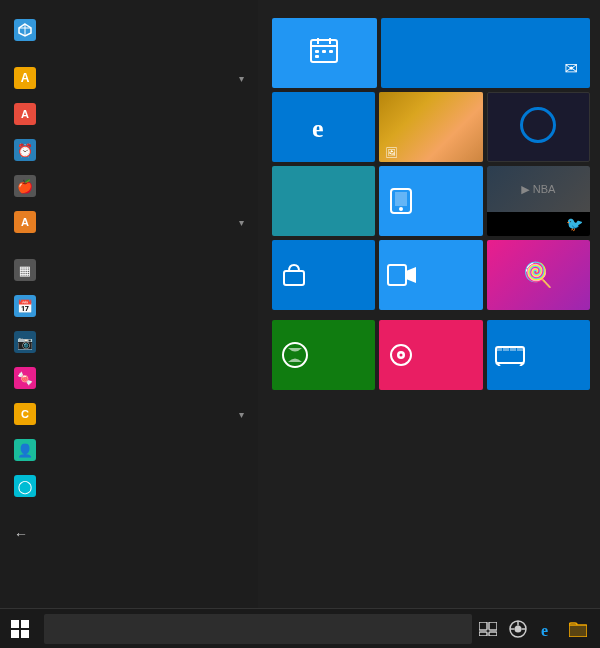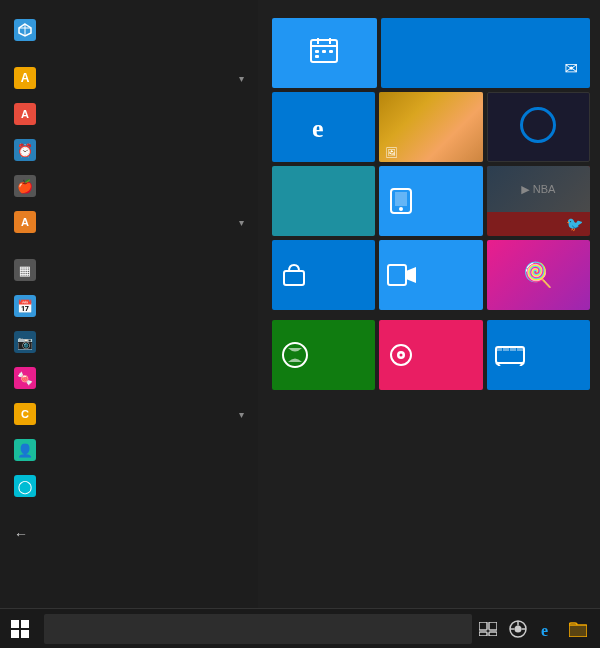--- a/index.html
+++ b/index.html
@@ -393,21 +393,21 @@
         <div style="flex:1;display:flex;align-items:center;justify-content:center;">
           <svg width="28" height="28" viewBox="0 0 28 28">
               <rect x="4" y="2" width="20" height="24" rx="3" fill="none" stroke="white" stroke-width="2"></rect>
               <rect x="8" y="5" width="12" height="14" fill="rgba(255,255,255,0.3)"></rect>
               <circle cx="14" cy="22" r="2" fill="white"></circle>
             </svg>
         </div>
         <span class="tile-label"></span>
       </div>
 
-      <div class="tile tile-sm tile-twitter" style="padding:0;background:#7f1d1d;">
+      <div class="tile tile-sm tile-twitter" style="padding:0;background:#000000;">
         <div style="flex:1;width:100%;background:linear-gradient(135deg,#2c3e50,#4a4a4a);display:flex;align-items:center;justify-content:center;">
           <span style="color:#888;font-size:11px;">▶ NBA</span>
         </div>
         <div style="display:flex;align-items:center;justify-content:space-between;padding:4px 6px;width:100%;">
           <span class="tile-label"></span>
           <span style="color:#1da1f2;font-size:14px;">🐦</span>
         </div>
       </div>
     </div>
 

